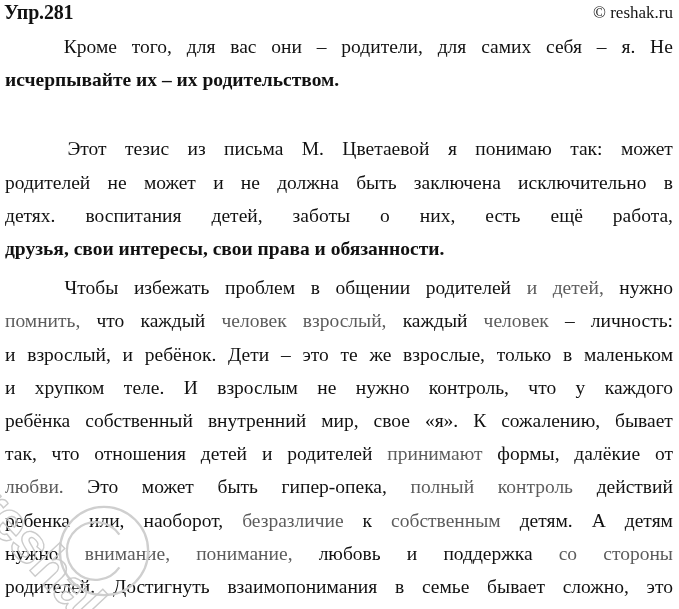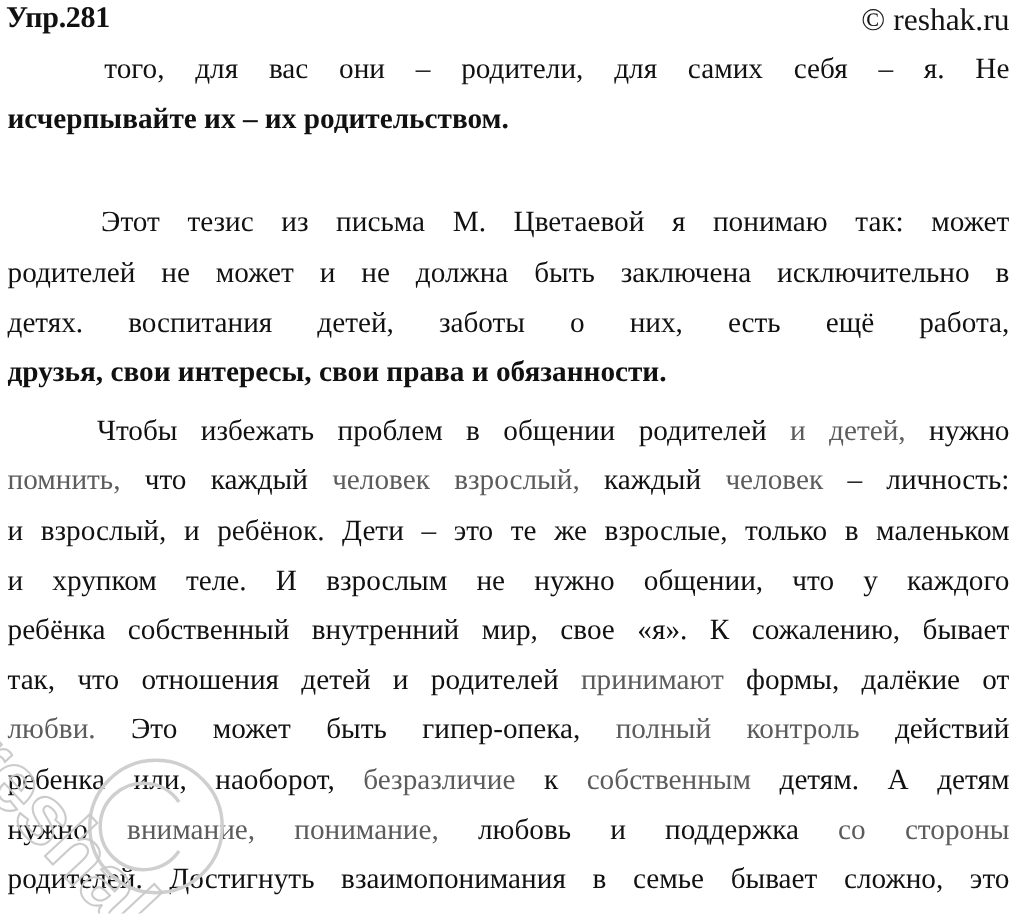--- a/index.html
+++ b/index.html
@@ -40,21 +40,21 @@
     font-size: 20px;
     font-weight: bold;
     letter-spacing: -0.2px;
     line-height: 24px;
     white-space: nowrap;
   }
   .site-credit {
     position: absolute;
     right: 6px;
     top: 1px;
-    font-size: 21px;
+    font-size: 17px;
     line-height: 24px;
     white-space: nowrap;
     color: #141414;
   }
 
   
   .content {
     position: absolute;
     left: 5px;
     top: 30px;
@@ -144,20 +144,21 @@
       <path d="M66 33 A30 30 0 1 0 66 67" fill="none" stroke="#cfcfcf" stroke-width="2.4"></path>
     </svg>
     <div class="wm-text">reshak.ru</div>
   </div>
 
   <div class="content">
 
     <div class="para">
         <span class="ln just">
           <span class="indent"></span>
+          <span>Кроме</span>
           <span>того,</span>
           <span>для</span>
           <span>вас</span>
           <span>они</span>
           <span>–</span>
           <span>родители,</span>
           <span>для</span>
           <span>самих</span>
           <span>себя</span>
           <span>–</span>
@@ -251,21 +252,21 @@
           <span>маленьком</span>
         </span>
         <span class="ln just">
           <span>и</span>
           <span>хрупком</span>
           <span>теле.</span>
           <span>И</span>
           <span>взрослым</span>
           <span>не</span>
           <span>нужно</span>
-          <span>общении,</span>
+          <span>контроль,</span>
           <span>что</span>
           <span>у</span>
           <span>каждого</span>
         </span>
         <span class="ln just">
           <span>ребёнка</span>
           <span>собственный</span>
           <span>внутренний</span>
           <span>мир,</span>
           <span>свое</span>

